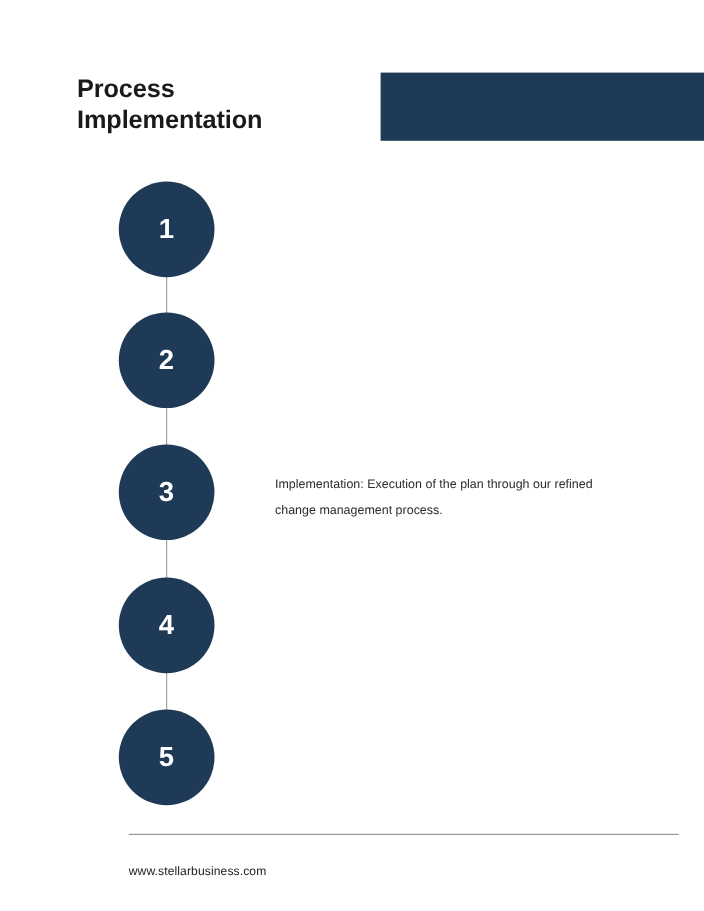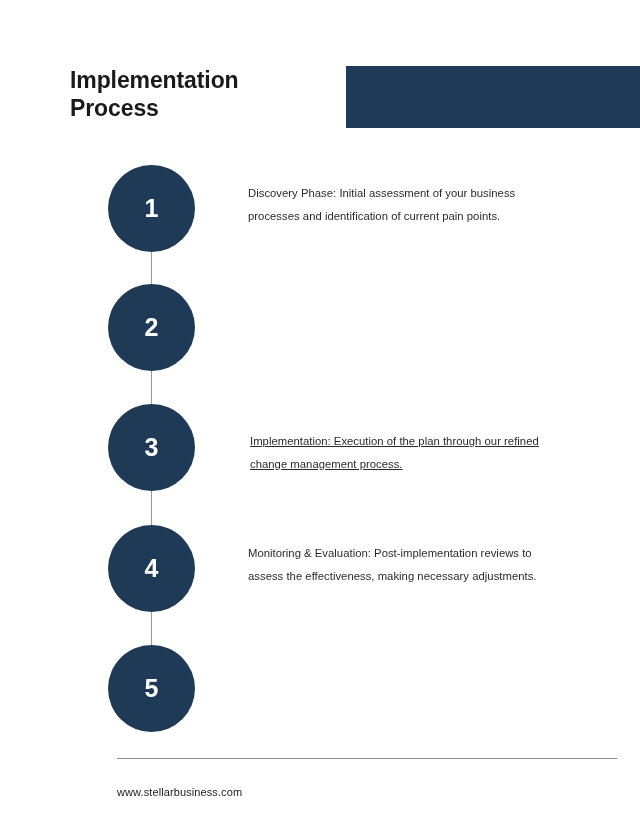--- a/index.html
+++ b/index.html
@@ -140,54 +140,52 @@
     font-size: 10px;
     color: #333333;
   }
 </style>
 </head>
 <body>
 
 <div class="header">
   <div class="header-bar"></div>
   <h1 class="page-title">
+    <span class="title-line">Process</span>
     <span class="title-line">Implementation</span>
-    <span class="title-line">Process</span>
   </h1>
 </div>
 
 <div class="timeline">
 
   <div class="connector-line"></div>
 
   <div class="step" style="top:15px;">
     <div class="step-circle">
       <span class="step-number">1</span>
     </div>
-    <div class="step-text" style="top:17px;">Discovery Phase: Initial assessment of your business processes and identification of current pain points.</div>
   </div>
 
   <div class="step" style="top:134px;">
     <div class="step-circle">
       <span class="step-number">2</span>
     </div>
   </div>
 
   <div class="step" style="top:254px;">
     <div class="step-circle">
       <span class="step-number">3</span>
     </div>
-    <div class="step-text" style="top:26px; left:250px; width:290px;text-decoration:underline;">Implementation: Execution of the plan through our refined change management process.</div>
+    <div class="step-text" style="top:26px; left:250px; width:290px;">Implementation: Execution of the plan through our refined change management process.</div>
   </div>
 
   <div class="step" style="top:375px;">
     <div class="step-circle">
       <span class="step-number">4</span>
     </div>
-    <div class="step-text" style="top:17px;">Monitoring &amp; Evaluation: Post-implementation reviews to assess the effectiveness, making necessary adjustments.</div>
   </div>
 
   <div class="step" style="top:495px;">
     <div class="step-circle">
       <span class="step-number">5</span>
     </div>
   </div>
 
 </div>
 

